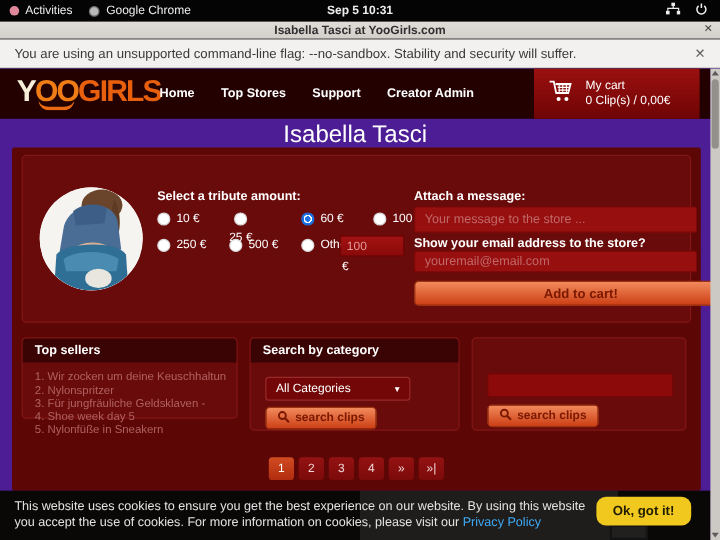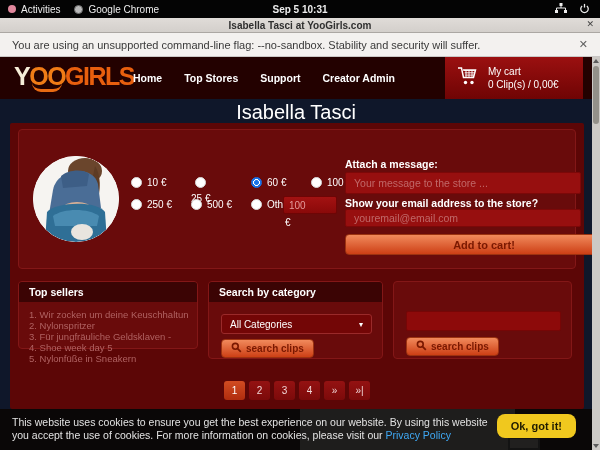--- a/index.html
+++ b/index.html
@@ -29,21 +29,21 @@
     color:#444; font-weight:normal; }
 
   
   .warnbar { position:absolute; top:33px; left:0; width:600px; height:24px;
     background:#f3f1ef; border-bottom:1px solid #c9c7c5; display:flex;
     align-items:center; font-size:11px; color:#3a3a3a; padding:0 12px; }
   .warnbar .warn-close { margin-left:auto; color:#5f5f5f; font-size:11px; }
 
   
   .webarea { position:absolute; top:57px; left:0; width:600px; height:393px;
-    background:#0f172a; overflow:hidden; }
+    background:#4c1d95; overflow:hidden; }
 
   
   .scrollbar { position:absolute; top:0; right:0; width:8px; height:393px;
     background:#ccc9c5; z-index:40; }
   .sb-thumb { position:absolute; top:9px; left:1px; width:6px; height:58px;
     background:#939089; border-radius:3px; }
   .sb-up, .sb-down { position:absolute; left:1px; width:0; height:0; }
   .sb-up { top:2px; border-left:3px solid transparent; border-right:3px solid transparent;
     border-bottom:4px solid #5c5c5c; }
   .sb-down { bottom:2px; border-left:3px solid transparent; border-right:3px solid transparent;
@@ -116,21 +116,21 @@
     font-family:"Liberation Sans", sans-serif; }
   .add-btn { position:absolute; left:326px; top:104px; width:278px; height:21px;
     font-size:11px; }
 
   
   .p-sellers  { left:8px;   top:158px; width:180px; height:68px; }
   .p-category { left:198px; top:158px; width:175px; height:78px; }
   .p-keyword  { left:383px; top:158px; width:179px; height:78px; }
   .sellers-list { padding:7px 0 0 10px; list-style:none; }
   .sellers-list li { color:#b06262; font-size:9.5px; line-height:11px; }
-  .cat-select { position:absolute; left:12px; top:32px; width:151px; height:20px;
+  .cat-select { position:absolute; left:12px; top:32px; width:121px; height:20px;
     background:#730606; border:1px solid #9a2a2a; border-radius:3px; color:#fff;
     font-size:10px; display:flex; align-items:center; padding:0 8px; }
   .cat-caret { margin-left:auto; font-size:8px; color:#fff; }
   .search-btn { position:absolute; left:12px; height:19px; padding:0 9px;
     font-size:10px; display:flex; align-items:center; gap:4px; }
   .p-category .search-btn { top:57px; }
   .p-keyword .search-btn { top:55px; }
   .kw-input { position:absolute; left:12px; top:29px; width:155px; height:20px;
     background:#8d0a0a; border:1px solid #760606; border-radius:2px; color:#e0a0a0;
     font-size:10px; padding:0 6px; font-family:"Liberation Sans", sans-serif; }
@@ -254,20 +254,21 @@
               <path d="M20 34 C24 12, 60 8, 65 28 L68 52 L16 58 Z" fill="#4a6d96"></path>
               <path d="M28 20 C34 14, 50 12, 56 18 L54 30 L30 32 Z" fill="#3d5e86"></path>
               <ellipse cx="44" cy="52" rx="14" ry="6" fill="#d8b096"></ellipse>
               <path d="M14 56 C22 46, 64 44, 72 56 L74 86 L12 86 Z" fill="#2f6f96"></path>
               <path d="M20 60 C30 52, 56 52, 66 60 L64 70 L22 70 Z" fill="#5fa3c8" opacity="0.55"></path>
               <ellipse cx="49" cy="76" rx="11" ry="8" fill="#e9e5df"></ellipse>
             </g>
           </svg>
         </div>
 
+        <div class="amt-label">Select a tribute amount:</div>
 
         <div class="radio-opt" style="left:112px; top:47px;">
           <span class="radio"></span>
           <span>10 €</span>
         </div>
         <div class="radio-opt" style="left:172px; top:47px;flex-direction:column;">
           <span class="radio"></span>
           <span>25 €</span>
         </div>
         <div class="radio-opt" style="left:232px; top:47px;">

